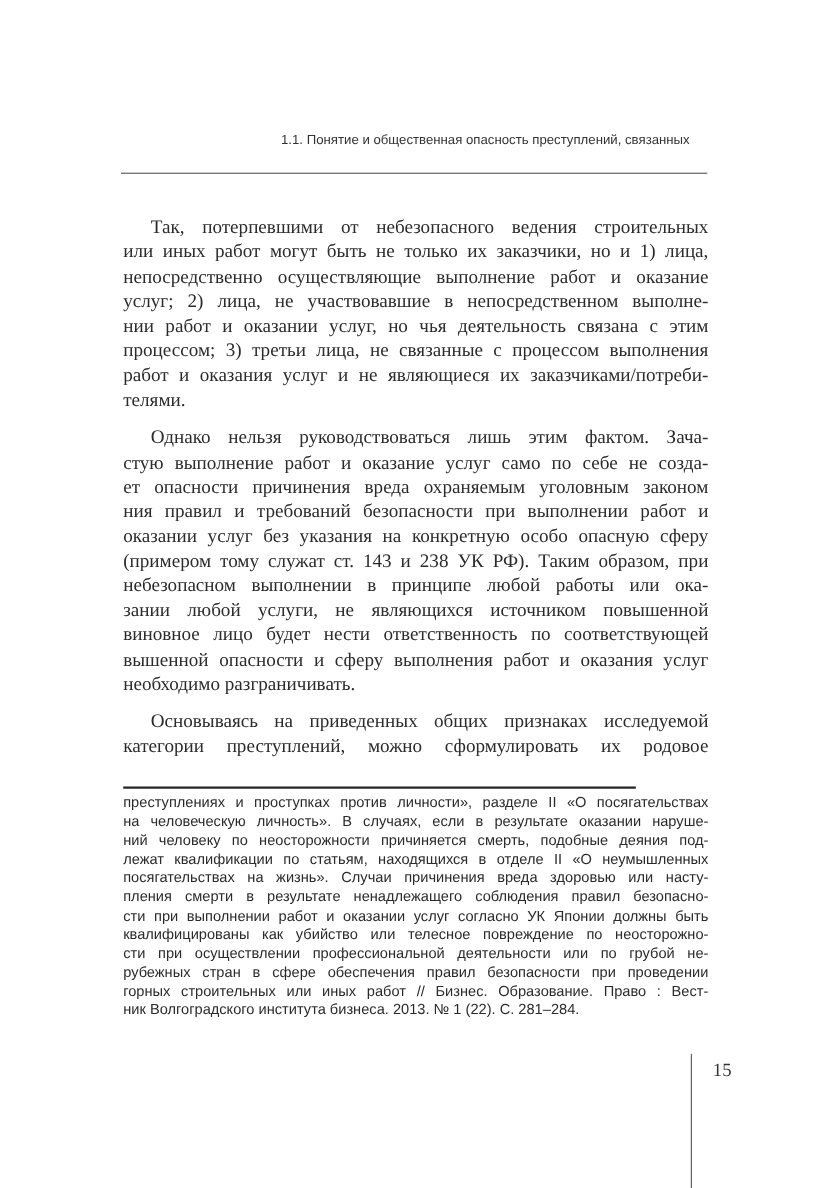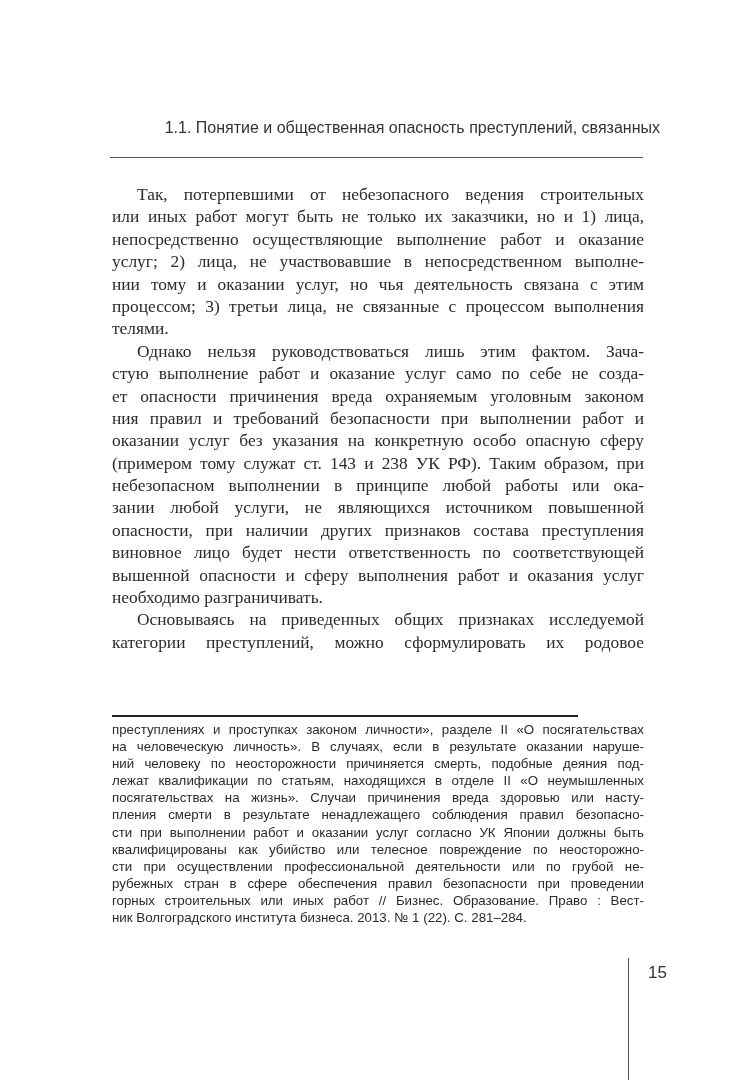--- a/index.html
+++ b/index.html
@@ -9,26 +9,26 @@
   }
   body {
     width: 751px;
     height: 1080px;
     position: relative;
     overflow: hidden;
     color: #2a2a2a;
   }
   .running-head {
     position: absolute;
-    left: 126px;
+    left: 93px;
     width: 534px;
     top: 118px;
     text-align: right;
     font-family: "Liberation Sans", sans-serif;
-    font-size: 16px;
+    font-size: 12px;
     line-height: 19px;
     color: #333;
   }
   .running-head span { display: block; white-space: nowrap; }
   .head-rule {
     position: absolute;
     left: 110px;
     width: 533px;
     top: 157px;
     height: 0;
@@ -49,20 +49,21 @@
     white-space: nowrap;
     text-align: justify;
     text-align-last: justify;
     height: 22.4px;
   }
   .body-text .line.last {
     text-align-last: left;
   }
   .body-text .line.indent {
     padding-left: 25px;
+    margin-top: 12px;
   }
   .fn-rule {
     position: absolute;
     left: 112px;
     width: 466px;
     top: 715px;
     height: 2px;
     background: #222;
   }
   .footnote {
@@ -88,61 +89,61 @@
     left: 628px;
     top: 958px;
     width: 1px;
     height: 122px;
     background: #555;
   }
   .page-number {
     position: absolute;
     left: 648px;
     top: 963px;
-    font-family: Liberation Sans, sans-serif;
+    font-family: Liberation Serif, serif;
     font-size: 17px;
     color: #333;
   }
 </style>
 </head>
 <body>
 
 <div class="running-head">
   <span>1.1. Понятие и общественная опасность преступлений, связанных</span>
 </div>
 <div class="head-rule"></div>
 
 <div class="body-text">
   <span class="line indent">Так, потерпевшими от небезопасного ведения строительных</span>
   <span class="line">или иных работ могут быть не только их заказчики, но и 1) лица,</span>
   <span class="line">непосредственно осуществляющие выполнение работ и оказание</span>
   <span class="line">услуг; 2) лица, не участвовавшие в непосредственном выполне-</span>
-  <span class="line">нии тому и оказании услуг, но чья деятельность связана с этим</span>
+  <span class="line">нии работ и оказании услуг, но чья деятельность связана с этим</span>
   <span class="line">процессом; 3) третьи лица, не связанные с процессом выполнения</span>
+  <span class="line">работ и оказания услуг и не являющиеся их заказчиками/потреби-</span>
   <span class="line last">телями.</span>
   <span class="line indent">Однако нельзя руководствоваться лишь этим фактом. Зача-</span>
   <span class="line">стую выполнение работ и оказание услуг само по себе не созда-</span>
   <span class="line">ет опасности причинения вреда охраняемым уголовным законом</span>
   <span class="line">ния правил и требований безопасности при выполнении работ и</span>
   <span class="line">оказании услуг без указания на конкретную особо опасную сферу</span>
   <span class="line">(примером тому служат ст. 143 и 238 УК РФ). Таким образом, при</span>
   <span class="line">небезопасном выполнении в принципе любой работы или ока-</span>
   <span class="line">зании любой услуги, не являющихся источником повышенной</span>
-  <span class="line">опасности, при наличии других признаков состава преступления</span>
   <span class="line">виновное лицо будет нести ответственность по соответствующей</span>
   <span class="line">вышенной опасности и сферу выполнения работ и оказания услуг</span>
   <span class="line last">необходимо разграничивать.</span>
   <span class="line indent">Основываясь на приведенных общих признаках исследуемой</span>
   <span class="line">категории преступлений, можно сформулировать их родовое</span>
 </div>
 
 <div class="fn-rule"></div>
 
 <div class="footnote">
-  <span class="line">преступлениях и проступках законом личности», разделе II «О посягательствах</span>
+  <span class="line">преступлениях и проступках против личности», разделе II «О посягательствах</span>
   <span class="line">на человеческую личность». В случаях, если в результате оказании наруше-</span>
   <span class="line">ний человеку по неосторожности причиняется смерть, подобные деяния под-</span>
   <span class="line">лежат квалификации по статьям, находящихся в отделе II «О неумышленных</span>
   <span class="line">посягательствах на жизнь». Случаи причинения вреда здоровью или насту-</span>
   <span class="line">пления смерти в результате ненадлежащего соблюдения правил безопасно-</span>
   <span class="line">сти при выполнении работ и оказании услуг согласно УК Японии должны быть</span>
   <span class="line">квалифицированы как убийство или телесное повреждение по неосторожно-</span>
   <span class="line">сти при осуществлении профессиональной деятельности или по грубой не-</span>
   <span class="line">рубежных стран в сфере обеспечения правил безопасности при проведении</span>
   <span class="line">горных строительных или иных работ // Бизнес. Образование. Право : Вест-</span>

